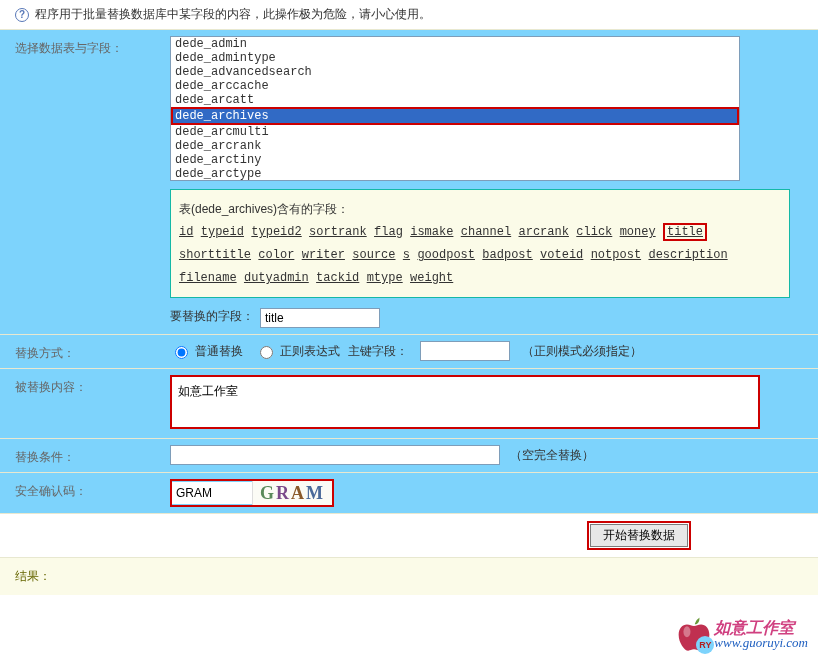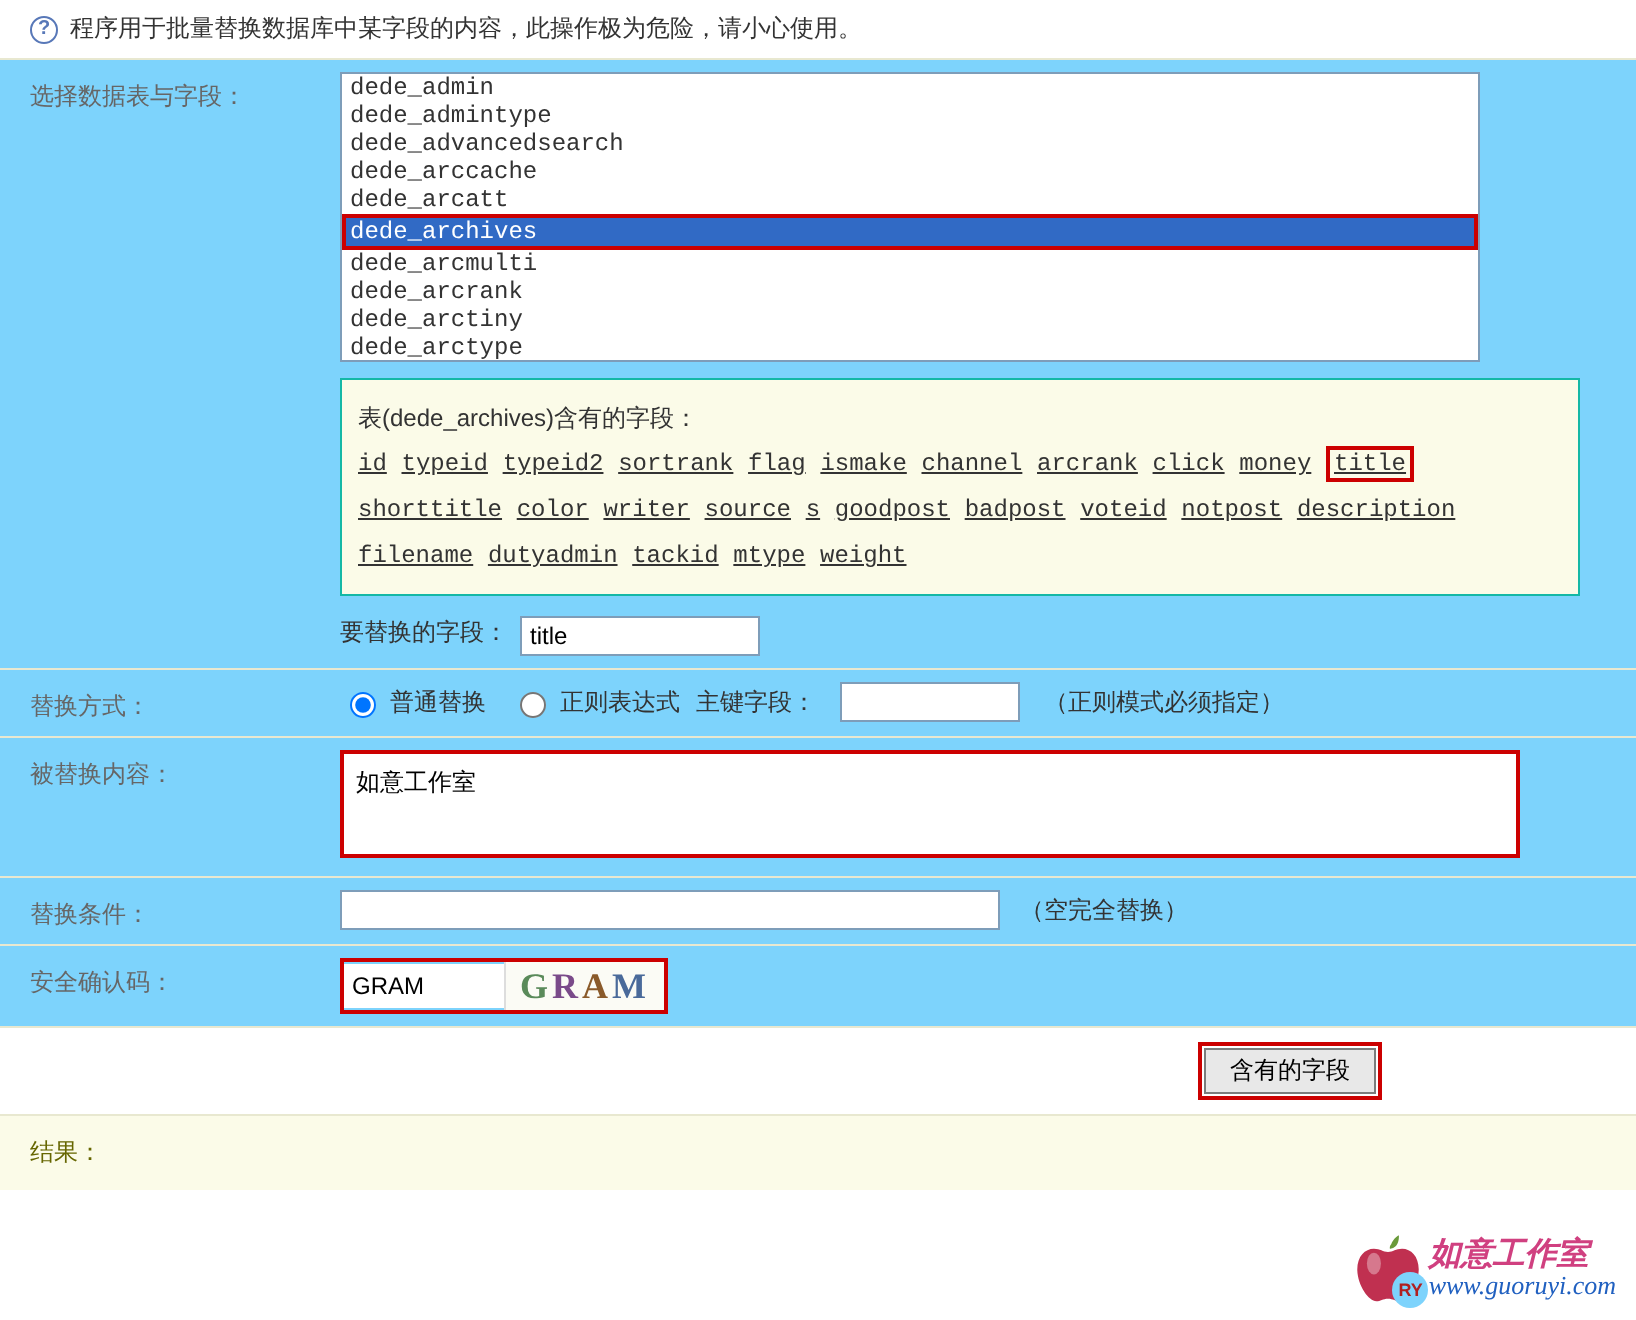--- a/index.html
+++ b/index.html
@@ -281,21 +281,21 @@
           <span class="c1">G</span>
             <span class="c2">R</span>
             <span class="c3">A</span>
             <span class="c4">M</span>
         </span>
       </span>
     </div>
   </div>
 
   <div class="submit-row">
-    <button class="submit-btn">含有的字段</button>
+    <button class="submit-btn">开始替换数据</button>
   </div>
 
   <div class="result-row">结果：</div>
 </div>
 
 <div class="watermark">
   <div class="apple-icon">
     <svg viewBox="0 0 100 110">
       <path d="M55 18c3-9 12-14 12-14s1 10-4 16c-4 5-10 5-10 5s-1-4 2-7z" fill="#6a9a3a"></path>
       <path d="M50 30c-8 0-12-5-22-5-14 0-26 12-26 32 0 25 18 50 30 50 6 0 10-4 18-4s12 4 18 4c12 0 30-25 30-50 0-20-12-32-26-32-10 0-14 5-22 5z" fill="#c03050"></path>

